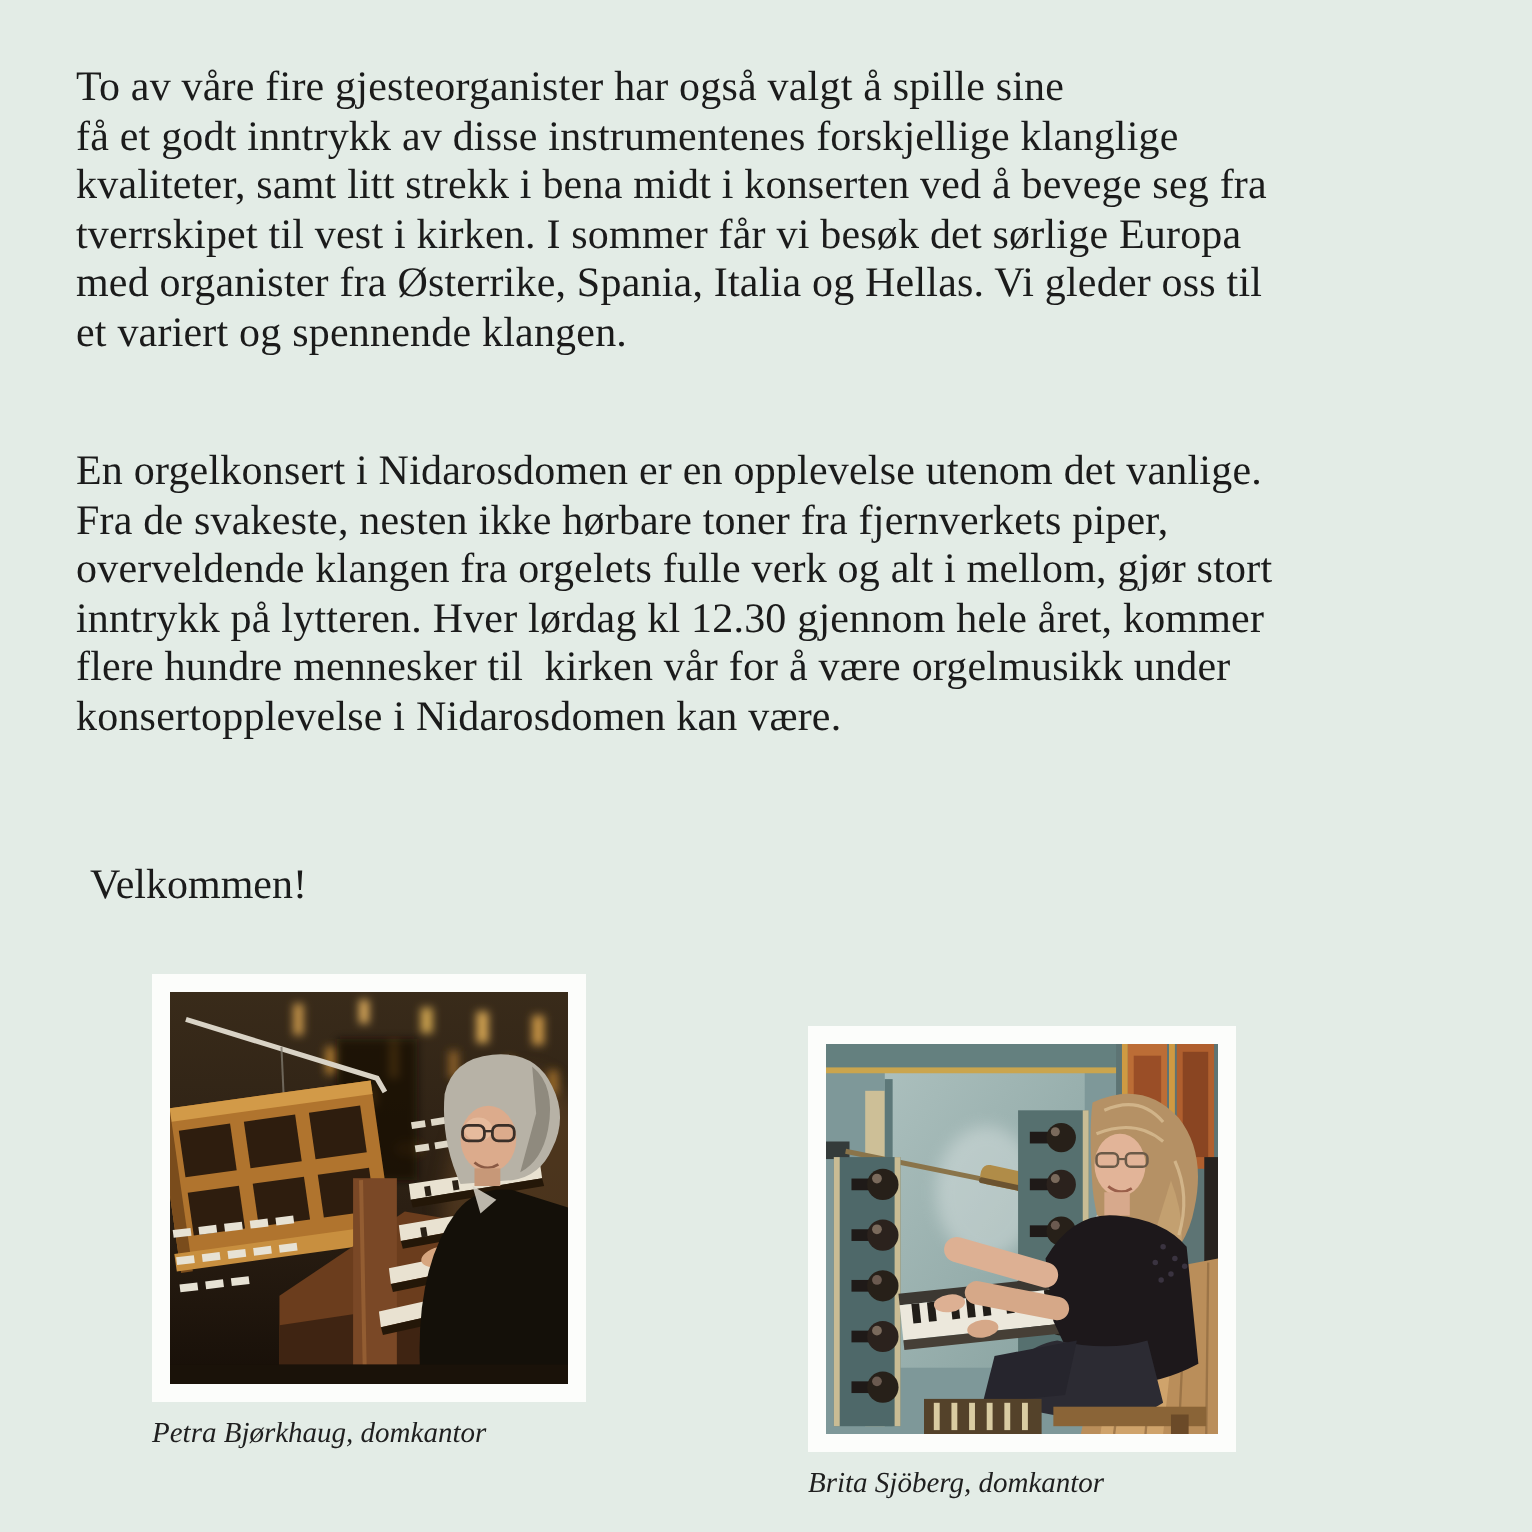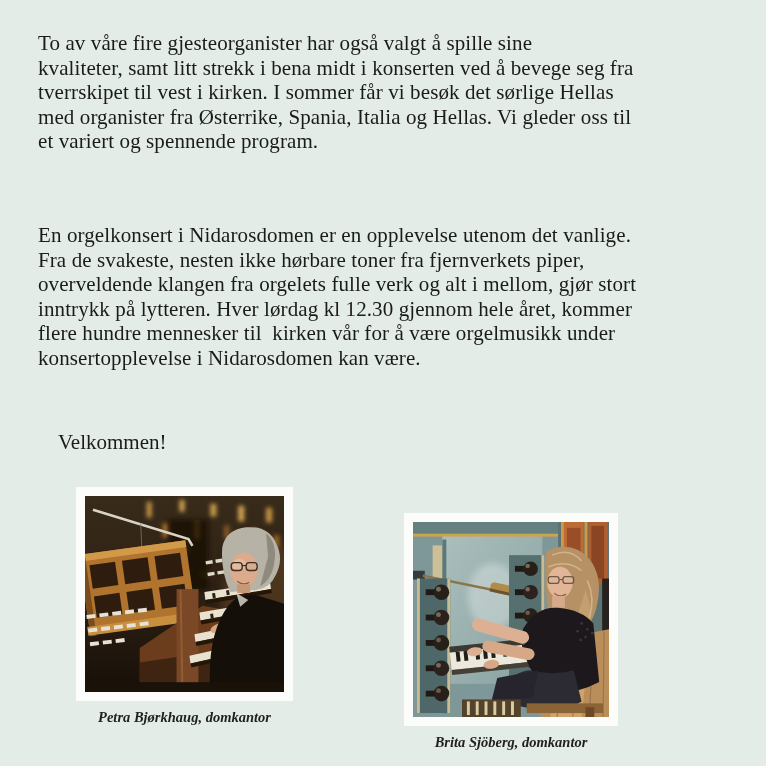--- a/index.html
+++ b/index.html
@@ -15,54 +15,55 @@
   .para {
     position: absolute; left: 38px;
     font-size: 21px; line-height: 24.5px;
     letter-spacing: 0.1px;
   }
   .para .line { white-space: pre; }
   #p1 { top: 31px; }
   #p2 { top: 223px; }
 
   .welcome {
-    position: absolute; left: 58px; top: 430px;
+    position: absolute; left: 45px; top: 430px;
     font-size: 21px; line-height: 24.5px; white-space: pre;
   }
 
   figure { margin: 0; position: absolute; }
   #fig-petra { left: 76px;  top: 487px; width: 217px; }
   #fig-brita { left: 404px; top: 513px; width: 214px; }
 
   .photo-frame {
     background: var(--photo-frame, #fcfdfb);
     box-sizing: border-box; padding: 9px;
   }
   #fig-petra .photo-frame { width: 217px; height: 214px; }
   #fig-brita .photo-frame { width: 214px; height: 213px; }
   .photo-frame svg { display: block; width: 100%; height: 100%; }
 
   figcaption {
-    margin-top: 8px; text-align: center;
-    font-style: italic; font-weight: 700;
+    margin-top: 8px; text-align: left;
+    font-style: italic; font-weight: 400;
     font-size: 14.5px; color: var(--caption, #1f1f1f);
     white-space: nowrap;
   }
 </style>
 </head>
 <body>
 
 <div class="page">
 
   <div class="para" id="p1">
     <div class="line">To av våre fire gjesteorganister har også valgt å spille sine</div>
+    <div class="line">få et godt inntrykk av disse instrumentenes forskjellige klanglige</div>
     <div class="line">kvaliteter, samt litt strekk i bena midt i konserten ved å bevege seg fra</div>
-    <div class="line">tverrskipet til vest i kirken. I sommer får vi besøk det sørlige Hellas</div>
+    <div class="line">tverrskipet til vest i kirken. I sommer får vi besøk det sørlige Europa</div>
     <div class="line">med organister fra Østerrike, Spania, Italia og Hellas. Vi gleder oss til</div>
-    <div class="line">et variert og spennende program.</div>
+    <div class="line">et variert og spennende klangen.</div>
   </div>
 
   <div class="para" id="p2">
     <div class="line">En orgelkonsert i Nidarosdomen er en opplevelse utenom det vanlige.</div>
     <div class="line">Fra de svakeste, nesten ikke hørbare toner fra fjernverkets piper,</div>
     <div class="line">overveldende klangen fra orgelets fulle verk og alt i mellom, gjør stort</div>
     <div class="line">inntrykk på lytteren. Hver lørdag kl 12.30 gjennom hele året, kommer</div>
     <div class="line">flere hundre mennesker til  kirken vår for å være orgelmusikk under</div>
     <div class="line">konsertopplevelse i Nidarosdomen kan være.</div>
   </div>

